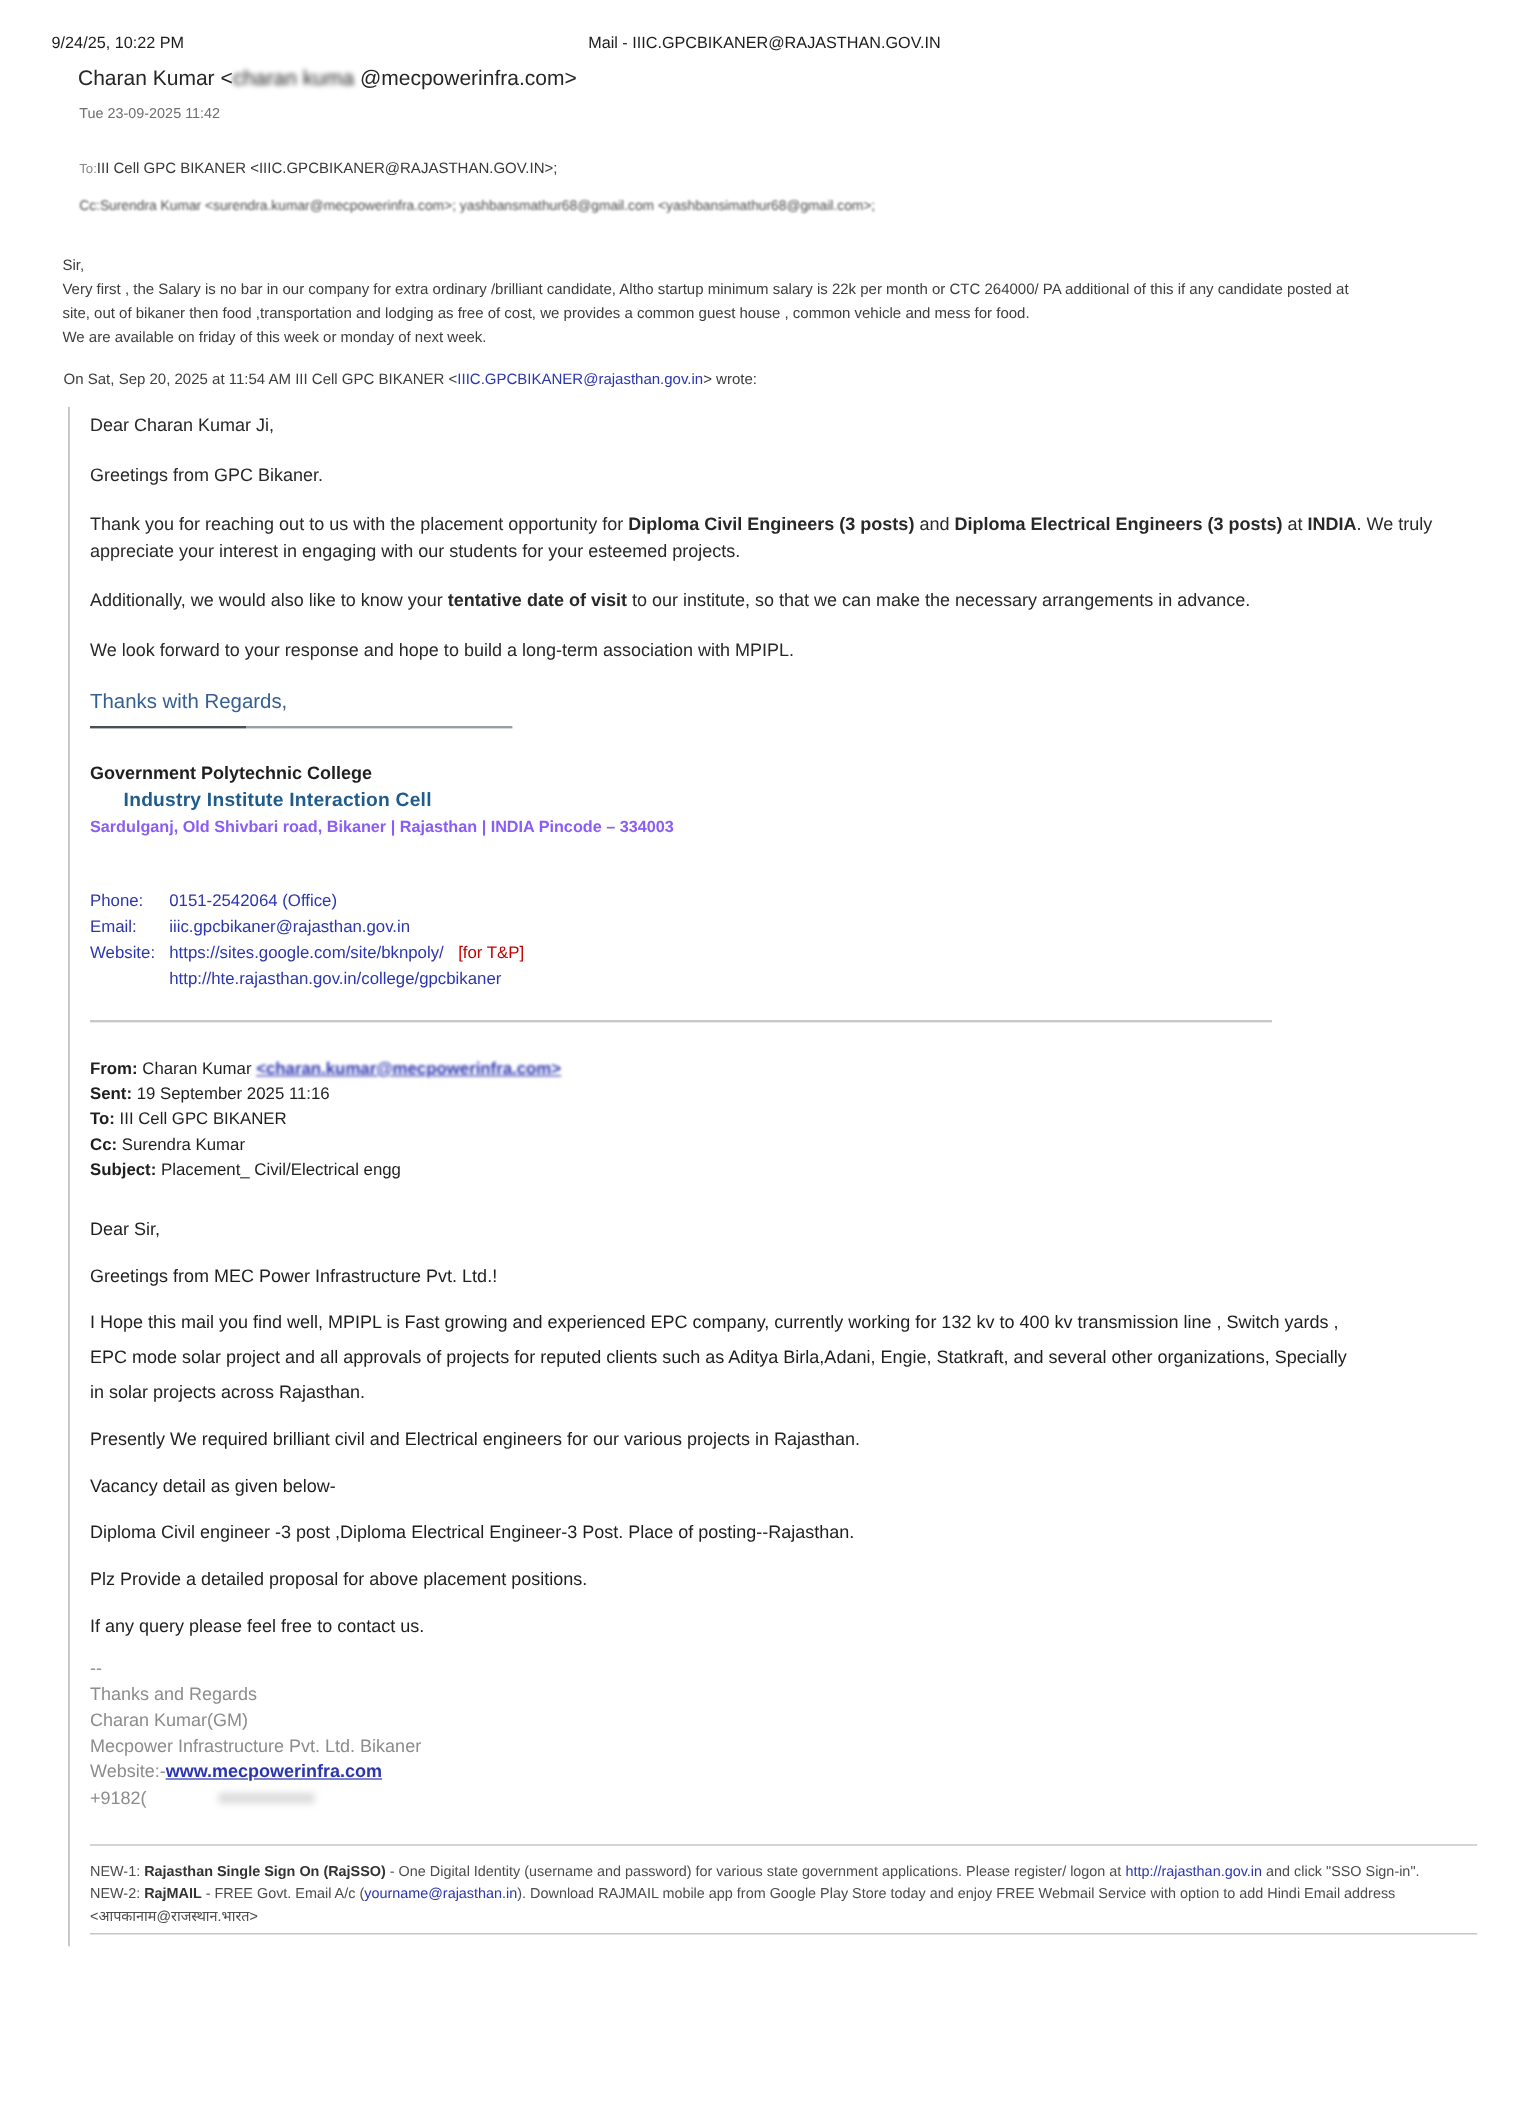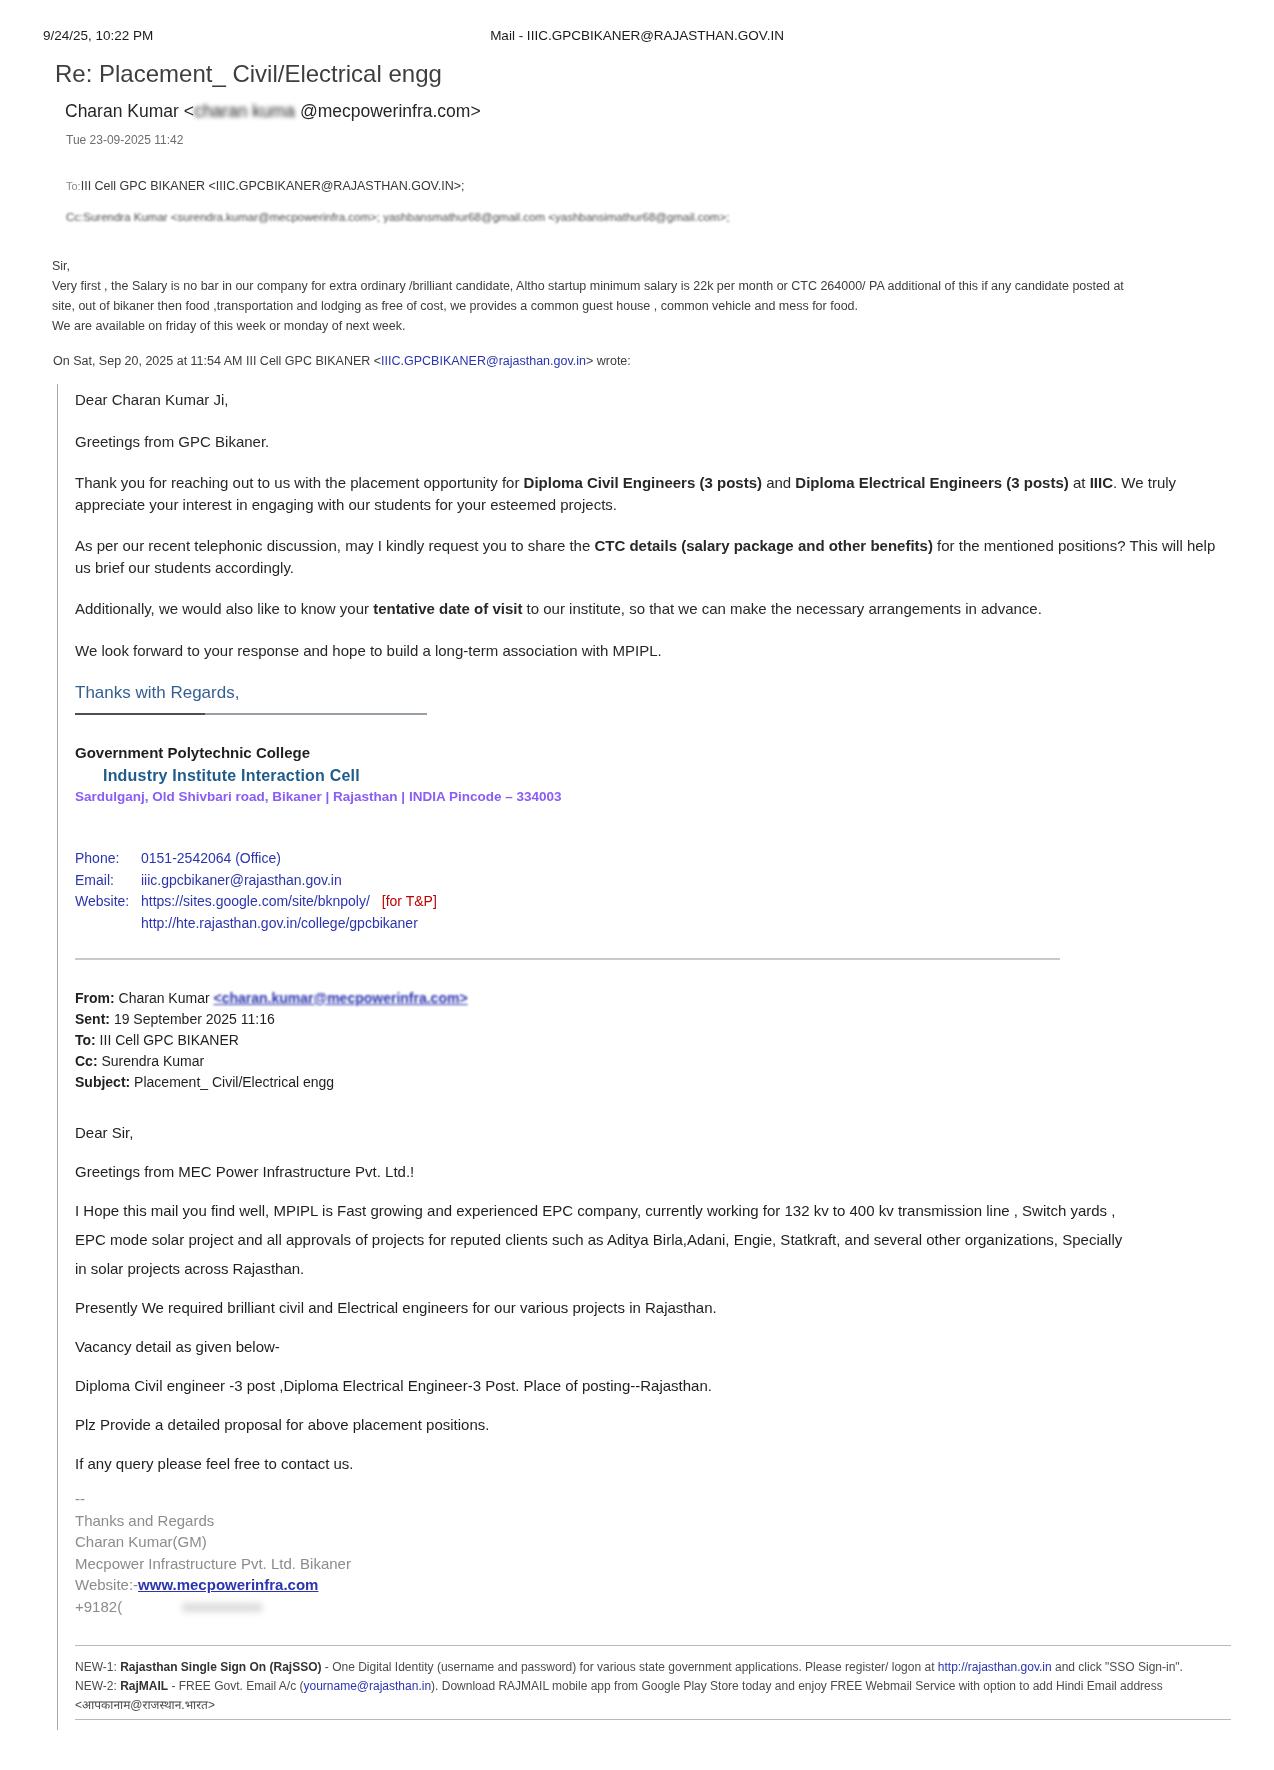--- a/index.html
+++ b/index.html
@@ -71,21 +71,20 @@
 <body>
 
 <div class="page">
 
   <div class="phead">
     <div class="l">9/24/25, 10:22 PM</div>
     <div class="c">Mail - IIIC.GPCBIKANER@RAJASTHAN.GOV.IN</div>
     <div class="r"></div>
   </div>
 
-  <div class="subject">Re: Placement_ Civil/Electrical engg</div>
 
   <div class="fromline"><span>Charan Kumar &lt;</span><span class="blur2">charan kuma</span><span> @mecpowerinfra.com&gt;</span></div>
 
   <div class="dateline">Tue 23-09-2025 11:42</div>
 
   <div class="toline"><span class="lbl">To:</span><span>III Cell GPC BIKANER &lt;IIIC.GPCBIKANER@RAJASTHAN.GOV.IN&gt;;</span></div>
 
   <div class="ccline">Cc:Surendra Kumar &lt;surendra.kumar@mecpowerinfra.com&gt;; yashbansmathur68@gmail.com &lt;yashbansimathur68@gmail.com&gt;;</div>
 
   <div class="bodyblk">
@@ -94,22 +93,21 @@
     <div>site, out of bikaner  then food ,transportation and lodging as free of cost, we provides a common guest house , common vehicle and mess for food.</div>
     <div>We are available on friday of this week or monday of next week.</div>
   </div>
 
   <div class="replyintro"><span>On Sat, Sep 20, 2025 at 11:54 AM III Cell GPC BIKANER &lt;</span><span class="link">IIIC.GPCBIKANER@rajasthan.gov.in</span><span>&gt; wrote:</span></div>
 
   <div class="quote">
 
     <div class="qp">Dear Charan Kumar Ji,</div>
     <div class="qp">Greetings from GPC Bikaner.</div>
-    <div class="qp"><span>Thank you for reaching out to us with the placement opportunity for </span><span class="b">Diploma Civil Engineers (3 posts)</span><span> and </span><span class="b">Diploma Electrical Engineers (3 posts)</span><span> at </span><span class="b">IIIC</span><span>. We truly appreciate your interest in engaging with our students for your esteemed projects.</span></div>
-    <div class="qp"><span>As per our recent telephonic discussion, may I kindly request you to share the </span><span class="b">CTC details (salary package and other benefits)</span><span> for the mentioned positions? This will help us brief our students accordingly.</span></div>
+    <div class="qp"><span>Thank you for reaching out to us with the placement opportunity for </span><span class="b">Diploma Civil Engineers (3 posts)</span><span> and </span><span class="b">Diploma Electrical Engineers (3 posts)</span><span> at </span><span class="b">INDIA</span><span>. We truly appreciate your interest in engaging with our students for your esteemed projects.</span></div>
     <div class="qp"><span>Additionally, we would also like to know your </span><span class="b">tentative date of visit</span><span>  to our institute, so that we can make the necessary arrangements in advance.</span></div>
     <div class="qp">We look forward to your response and hope to build a long-term association with MPIPL.</div>
 
     <div class="signoff">Thanks with Regards,</div>
     <div class="uline"></div>
 
     <div class="org1">Government Polytechnic College</div>
     <div class="org2">Industry Institute Interaction Cell</div>
     <div class="org3">Sardulganj, Old Shivbari road, Bikaner | Rajasthan | INDIA  Pincode – 334003</div>
 

